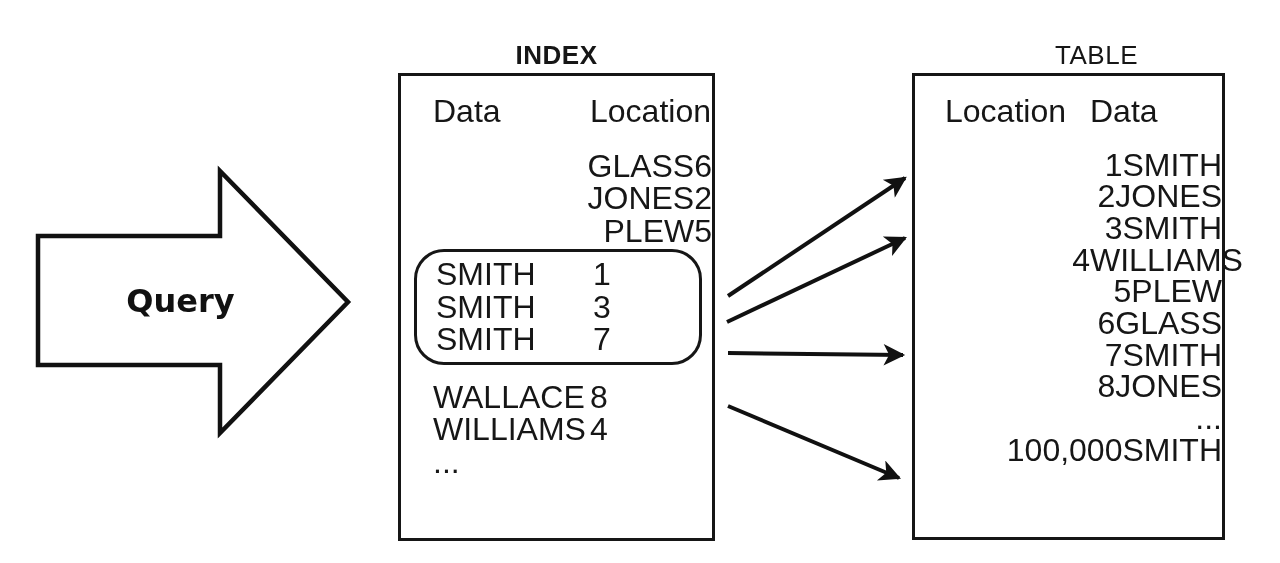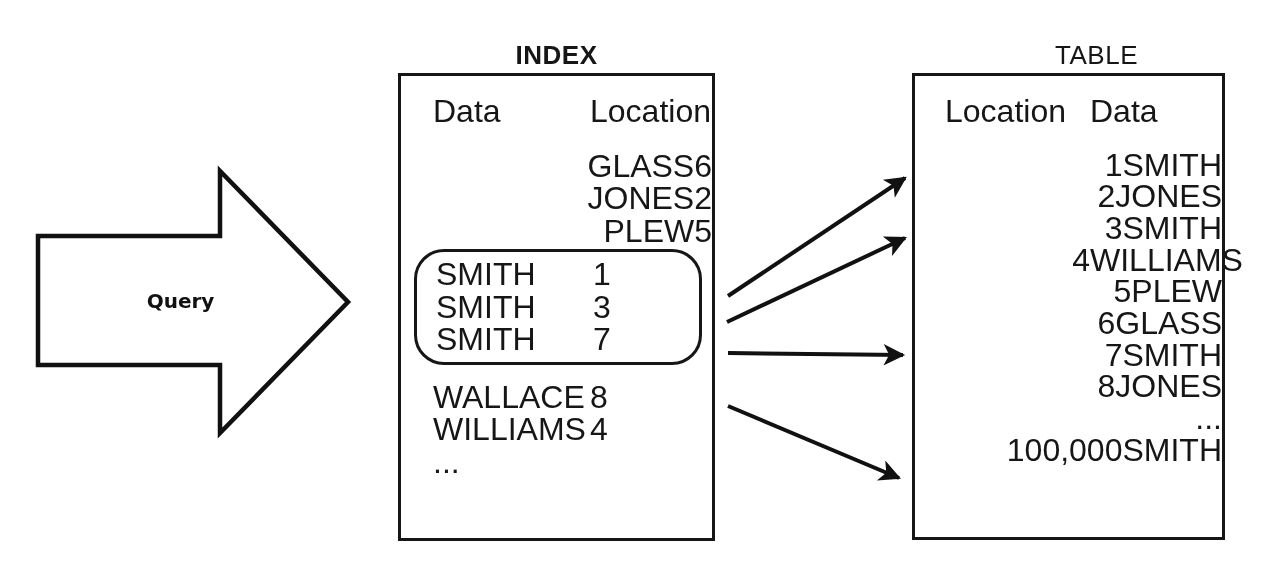--- a/index.html
+++ b/index.html
@@ -48,21 +48,21 @@
     top: 236px;
     width: 250px;
     height: 130px;
     display: flex;
     align-items: center;
     justify-content: center;
   }
   .query-label {
     font-family: "DejaVu Sans", sans-serif;
     font-weight: 700;
-    font-size: 20px;
+    font-size: 32px;
     color: #111111;
     margin-left: 35px;
   }
   .abs-svg { position: absolute; left: 0; top: 0; }
 </style>
 </head>
 <body>
 
 <div class="canvas">
 

